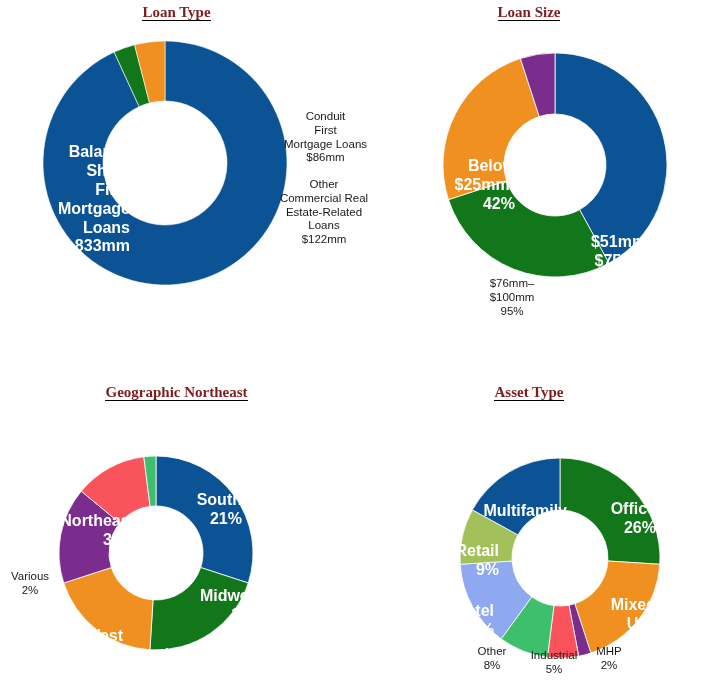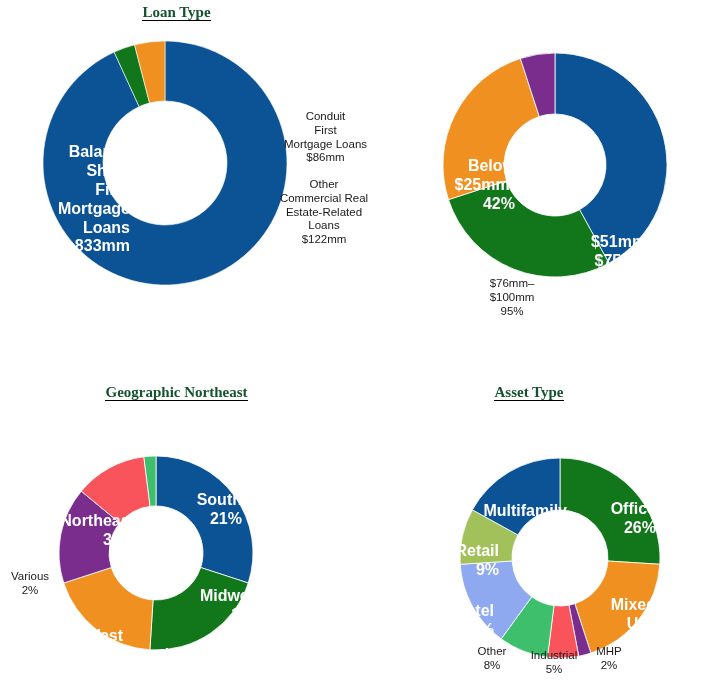--- a/index.html
+++ b/index.html
@@ -11,21 +11,21 @@
     overflow:hidden;
   }
   .panel{position:absolute;}
   .chart-title{
     position:absolute;
     width:100%;
     text-align:center;
     font-family:"Liberation Serif", serif;
     font-weight:bold;
     font-size:15px;
-    color:#14532d;
+    color:#7f1d1d;
     letter-spacing:0px;
   }
   .chart-title span{
     border-bottom:1.5px solid #000;
     padding-bottom:0px;
   }
   .donut-wrap{position:absolute;}
   svg{display:block;overflow:visible;}
   .slice-label{
     position:absolute;
@@ -81,20 +81,23 @@
 
   <div class="lbl-out" style="left:265px;top:178px;width:118px;">Other
 Commercial Real
 Estate-Related
 Loans
 $122mm</div>
 </div>
 
 <div class="panel" style="left:353px;top:0px;width:352px;height:347px;">
 
+  <div class="chart-title" style="top:4px;">
+    <span>Loan Size</span>
+  </div>
 
   <div class="donut-wrap" style="left:0px;top:0px;">
     <svg width="352" height="347" viewBox="0 0 352 347">
       <g id="svg-loan-size">
           <path d="M 202 53 A 112 112 0 0 1 255.95641149939215 263.1463481649127 L 226.5694373791875 209.69164068223705 A 51 51 0 0 0 202 114 Z" fill="#0B5394" stroke="#ffffff" stroke-width="0.8"></path>
           <path d="M 255.95641149939215 263.1463481649127 A 112 112 0 0 1 95.4816701749428 199.60990336999413 L 153.49611766894716 180.75986671312234 A 51 51 0 0 0 226.5694373791875 209.69164068223705 Z" fill="#12761A" stroke="#ffffff" stroke-width="0.8"></path>
           <path d="M 95.4816701749428 199.60990336999413 A 112 112 0 0 1 167.39009663000587 58.481670174942806 L 186.24013328687766 116.49611766894716 A 51 51 0 0 0 153.49611766894716 180.75986671312234 Z" fill="#EF9020" stroke="#ffffff" stroke-width="0.8"></path>
           <path d="M 167.39009663000587 58.481670174942806 A 112 112 0 0 1 201.99999999999997 53 L 202 114 A 51 51 0 0 0 186.24013328687766 116.49611766894716 Z" fill="#7B2D8E" stroke="#ffffff" stroke-width="0.8"></path>
         </g>
     </svg>

